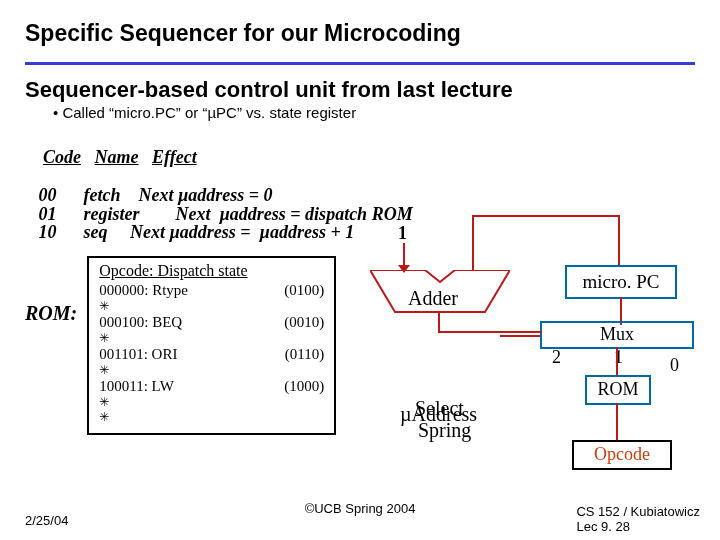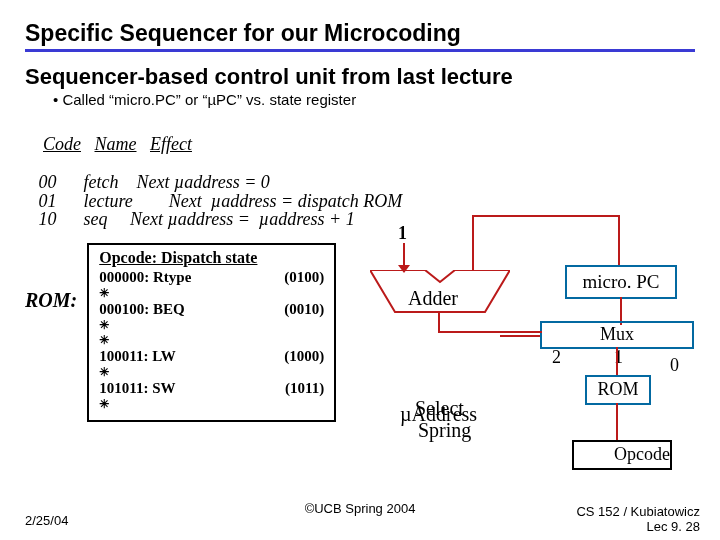--- a/index.html
+++ b/index.html
@@ -9,39 +9,39 @@
     height: 540px;
     box-sizing: border-box;
     font-family: Arial, Helvetica, sans-serif;
     color: #000;
     position: relative;
   }
   .title {
     font-size: 23px;
     font-weight: bold;
     border-bottom: 3px solid #3a3ad4;
-    padding-bottom: 2px;
+    padding-bottom: 15px;
     margin-bottom: 12px;
   }
   .subtitle {
     font-size: 22px;
     font-weight: bold;
     margin-bottom: 1px;
   }
   .bullet {
     font-size: 15px;
     font-weight: normal;
     margin-left: 28px;
     margin-bottom: 8px;
   }
   .bullet::before { content: "• "; }
   .codetable {
     font-family: "Times New Roman", serif;
     font-style: italic;
-    font-weight: normal;
+    font-weight: bold;
     font-size: 18px;
     line-height: 1.05;
   }
   .codetable .row { white-space: pre; }
   .codetable .u { text-decoration: underline; }
   .codetable .plain { font-style: normal; }
   .rom-region {
     display: flex;
     align-items: flex-start;
     margin-top: 14px;
@@ -52,21 +52,20 @@
     font-style: italic;
     font-weight: bold;
     font-size: 20px;
     margin-top: 46px;
   }
   .rom-box {
     border: 2px solid #000;
     padding: 4px 10px 8px 10px;
     min-width: 225px;
     font-family: "Times New Roman", serif;
-    font-weight: bold;
   }
   .rom-box .hdr {
     text-decoration: underline;
     font-size: 16px;
     margin-bottom: 2px;
   }
   .rom-box .rrow {
     font-size: 15px;
     display: flex;
     justify-content: space-between;
@@ -104,65 +103,65 @@
     left: 50%;
     transform: translateX(-50%);
     bottom: 24px;
     font-size: 13px;
   }
   .footer-right {
     position: absolute;
     right: 20px;
     bottom: 6px;
     font-size: 13px;
-    text-align: right;
+    text-align: left;
     line-height: 1.1;
     margin-left: 32px;
   }
 </style>
 </head>
 <body>
 
 <div class="title">Specific Sequencer for our Microcoding</div>
 <div class="subtitle">Sequencer-based control unit from last lecture</div>
 <div class="bullet">Called  “micro.PC” or “µPC” vs. state register</div>
 
 <div class="codetable">
   <div class="row">
     <span class="u">Code</span><span class="plain">   </span><span class="u">Name</span><span class="plain">   </span><span class="u">Effect</span>
   </div>
   <div class="row"><span class="plain">   </span><span>00</span><span class="plain">      </span><span>fetch</span><span class="plain">    </span><span>Next µaddress = 0</span></div>
-  <div class="row"><span class="plain">   </span><span>01</span><span class="plain">      </span><span>lecture</span><span class="plain">        </span><span>Next  µaddress = dispatch ROM</span></div>
+  <div class="row"><span class="plain">   </span><span>01</span><span class="plain">      </span><span>register</span><span class="plain">        </span><span>Next  µaddress = dispatch ROM</span></div>
   <div class="row"><span class="plain">   </span><span>10</span><span class="plain">      </span><span>seq</span><span class="plain">     </span><span>Next µaddress =  µaddress + 1</span></div>
 </div>
 
 <div class="rom-region">
   <div class="rom-label">ROM:</div>
   <div class="rom-box">
     <div class="hdr">Opcode: Dispatch state</div>
     <div class="rrow">
         <span>000000: Rtype</span>
         <span>(0100)</span>
       </div>
     <div class="dots">✳</div>
     <div class="rrow">
         <span>000100: BEQ</span>
         <span>(0010)</span>
       </div>
     <div class="dots">✳</div>
+    <div class="rrow">
+        <span>001101: ORI</span>
+        <span>(0110)</span>
+      </div>
     <div class="dots">✳</div>
     <div class="rrow">
         <span>100011: LW</span>
         <span>(1000)</span>
       </div>
     <div class="dots">✳</div>
-    <div class="rrow">
-        <span>101011: SW</span>
-        <span>(1011)</span>
-      </div>
     <div class="dots">✳</div>
   </div>
 </div>
 
 <div class="diagram">
 
   <div class="dtext" style="left:38px; top:8px; font-weight:bold;">1</div>
   <div class="dline" style="left:43px; top:28px; width:2px; height:24px;"></div>
 
   <div style="position:absolute; left:38px; top:50px; width:0;height:0;border-left:6px solid transparent;border-right:6px solid transparent;border-top:8px solid #bb1a1a;"></div>
@@ -185,21 +184,21 @@
   <div class="dline" style="left:78px; top:98px; width:2px; height:20px;"></div>
   <div class="dline" style="left:78px; top:116px; width:104px; height:2px;"></div>
 
   <div class="dline" style="left:112px; top:0px; width:2px; height:56px;"></div>
   <div class="dline" style="left:112px; top:0px; width:146px; height:2px;"></div>
   <div class="dline" style="left:258px; top:0px; width:2px; height:50px;"></div>
 
   <div class="dbox" style="left:225px; top:160px; width:62px; height:26px; line-height:24px;">ROM</div>
   <div class="dline" style="left:256px; top:132px; width:2px; height:28px;"></div>
 
-  <div class="dbox" style="left:212px; top:225px; width:96px; height:26px; line-height:24px; border-color:#000; color:#000000;text-align:right;">Opcode</div>
+  <div class="dbox" style="left:212px; top:225px; width:96px; height:26px; line-height:24px; border-color:#000; color:#c2410c;">Opcode</div>
   <div class="dline" style="left:256px; top:188px; width:2px; height:37px;"></div>
 
   <div class="dtext" style="left:40px; top:176px; font-size:20px;margin-top:12px;">µAddress</div>
   <div class="dtext" style="left:55px; top:182px; font-size:20px;">Select</div>
   <div class="dtext" style="left:58px; top:204px; font-size:20px;">Spring</div>
 
   <div class="dline" style="left:130px; top:170px; width:2px; height:-10px;"></div>
   <div class="dline" style="left:140px; top:120px; width:40px; height:2px;"></div>
 </div>
 

